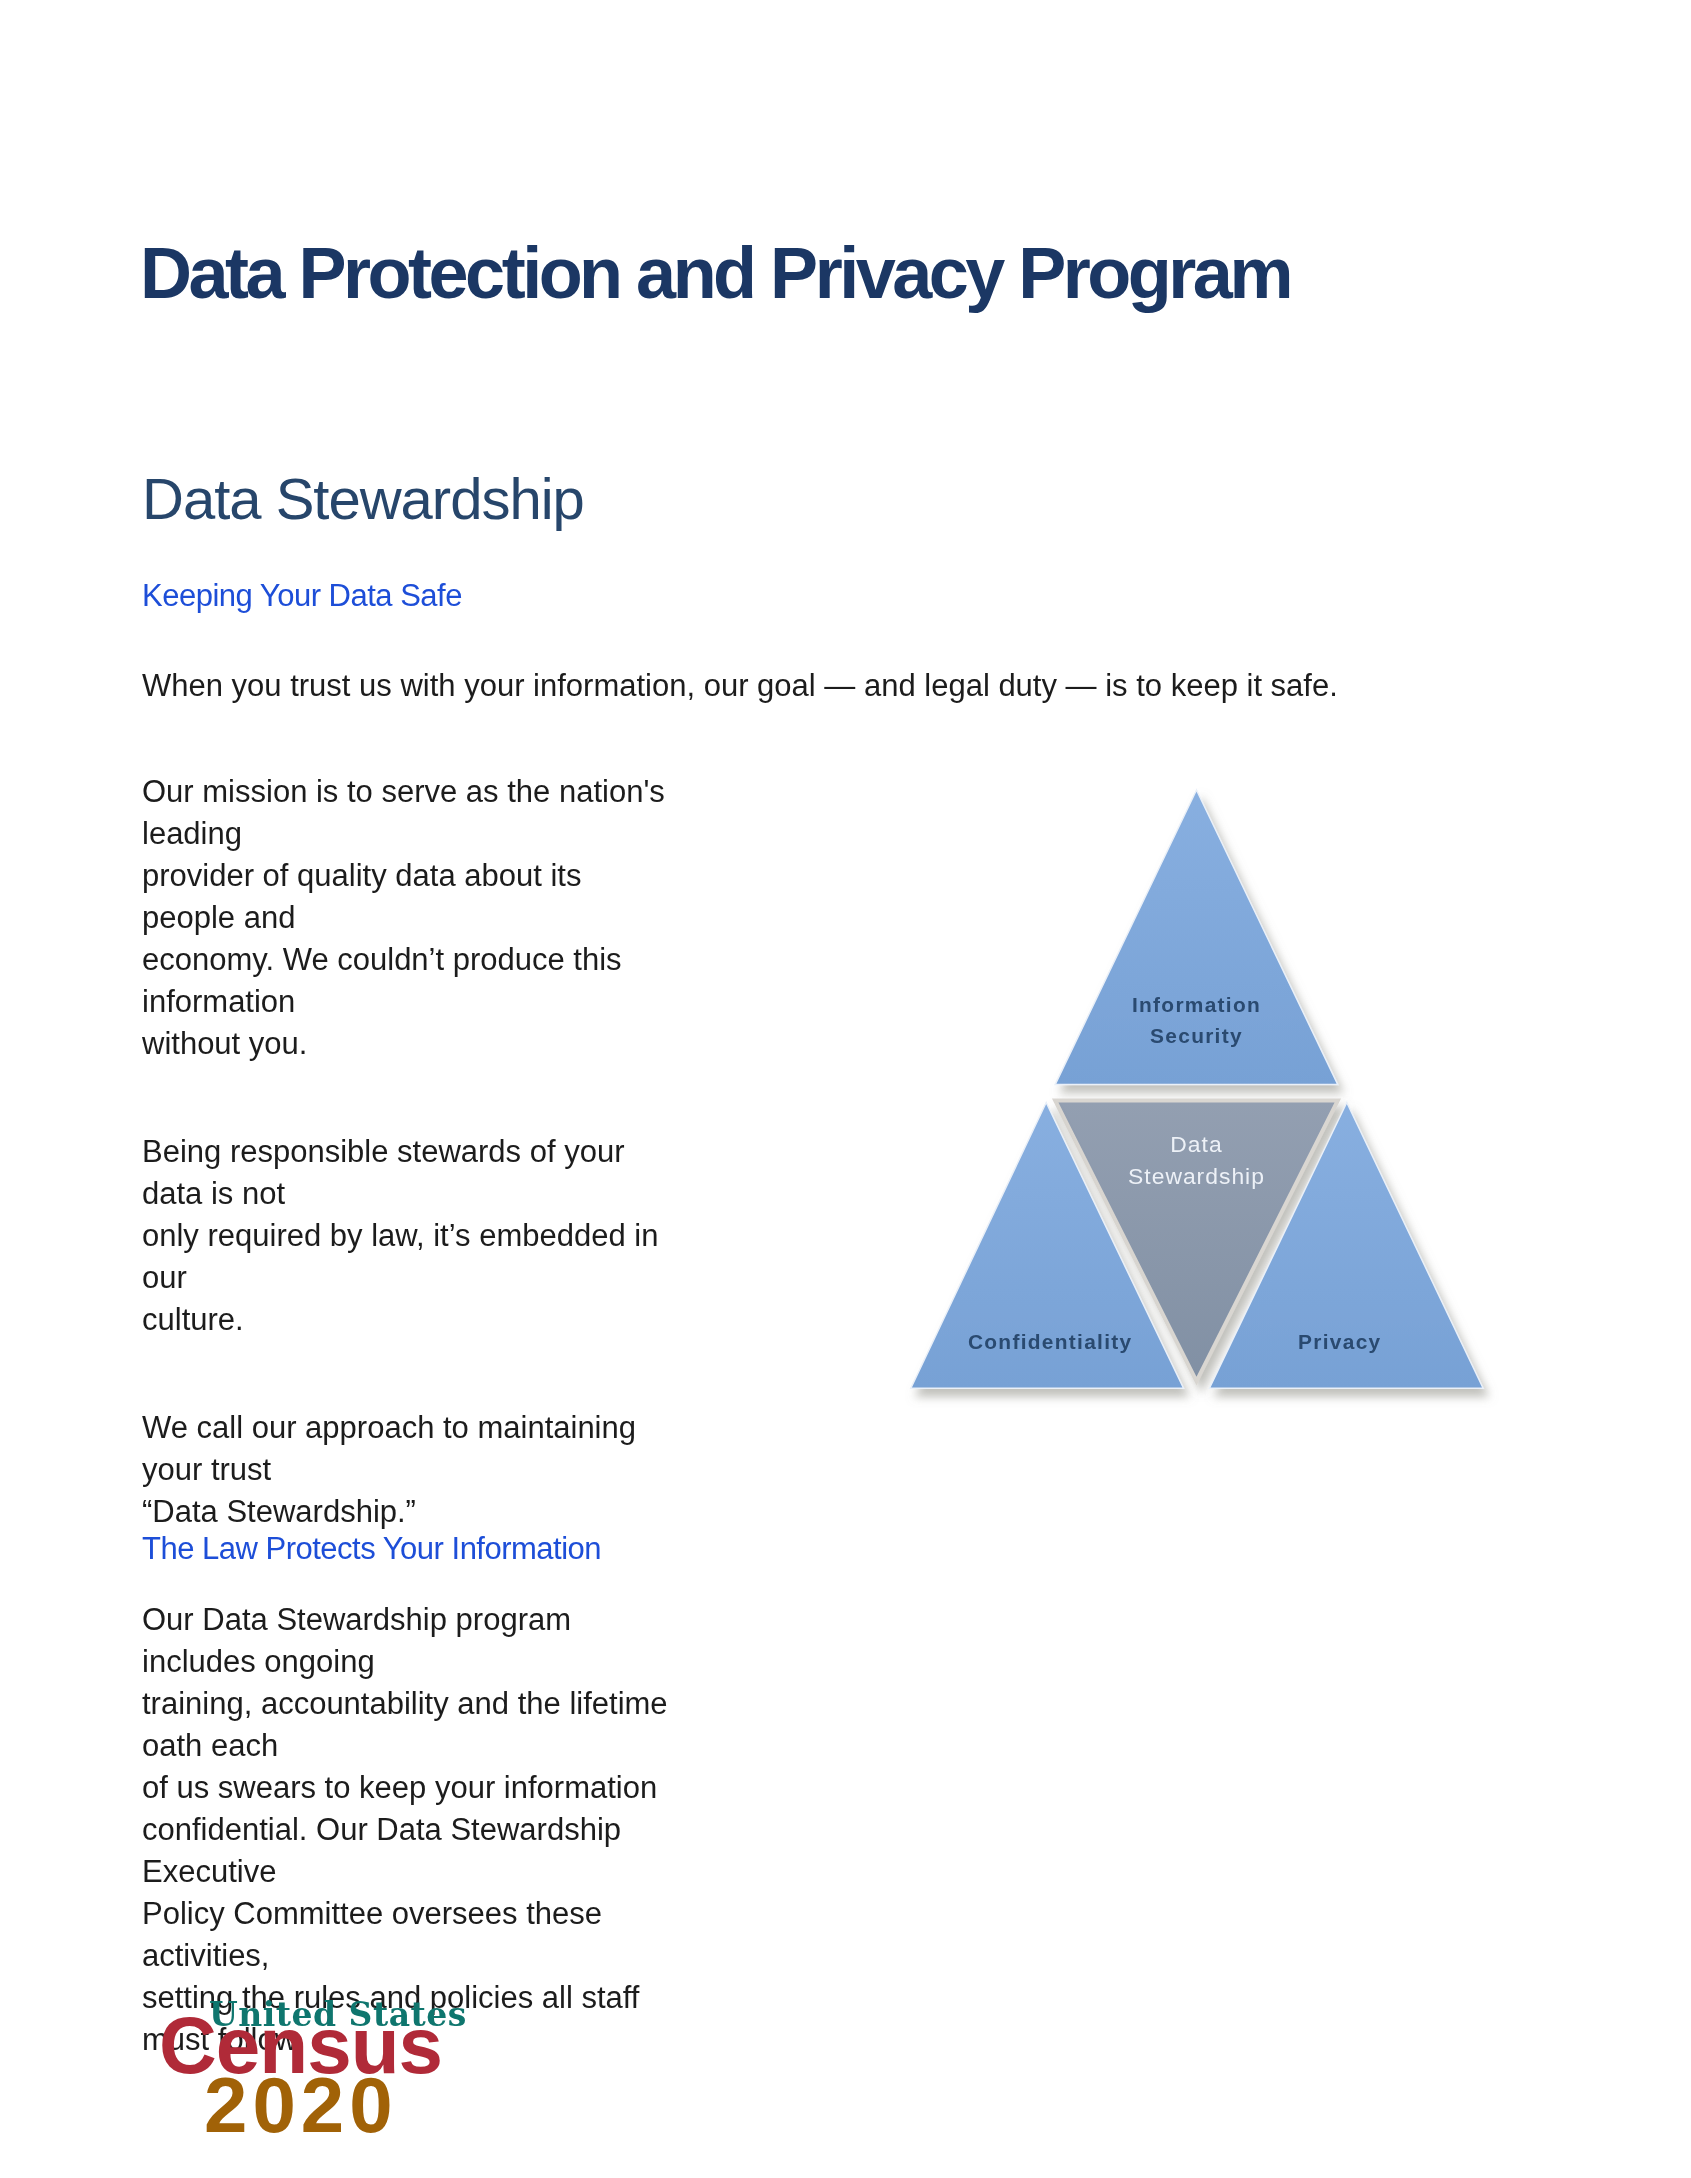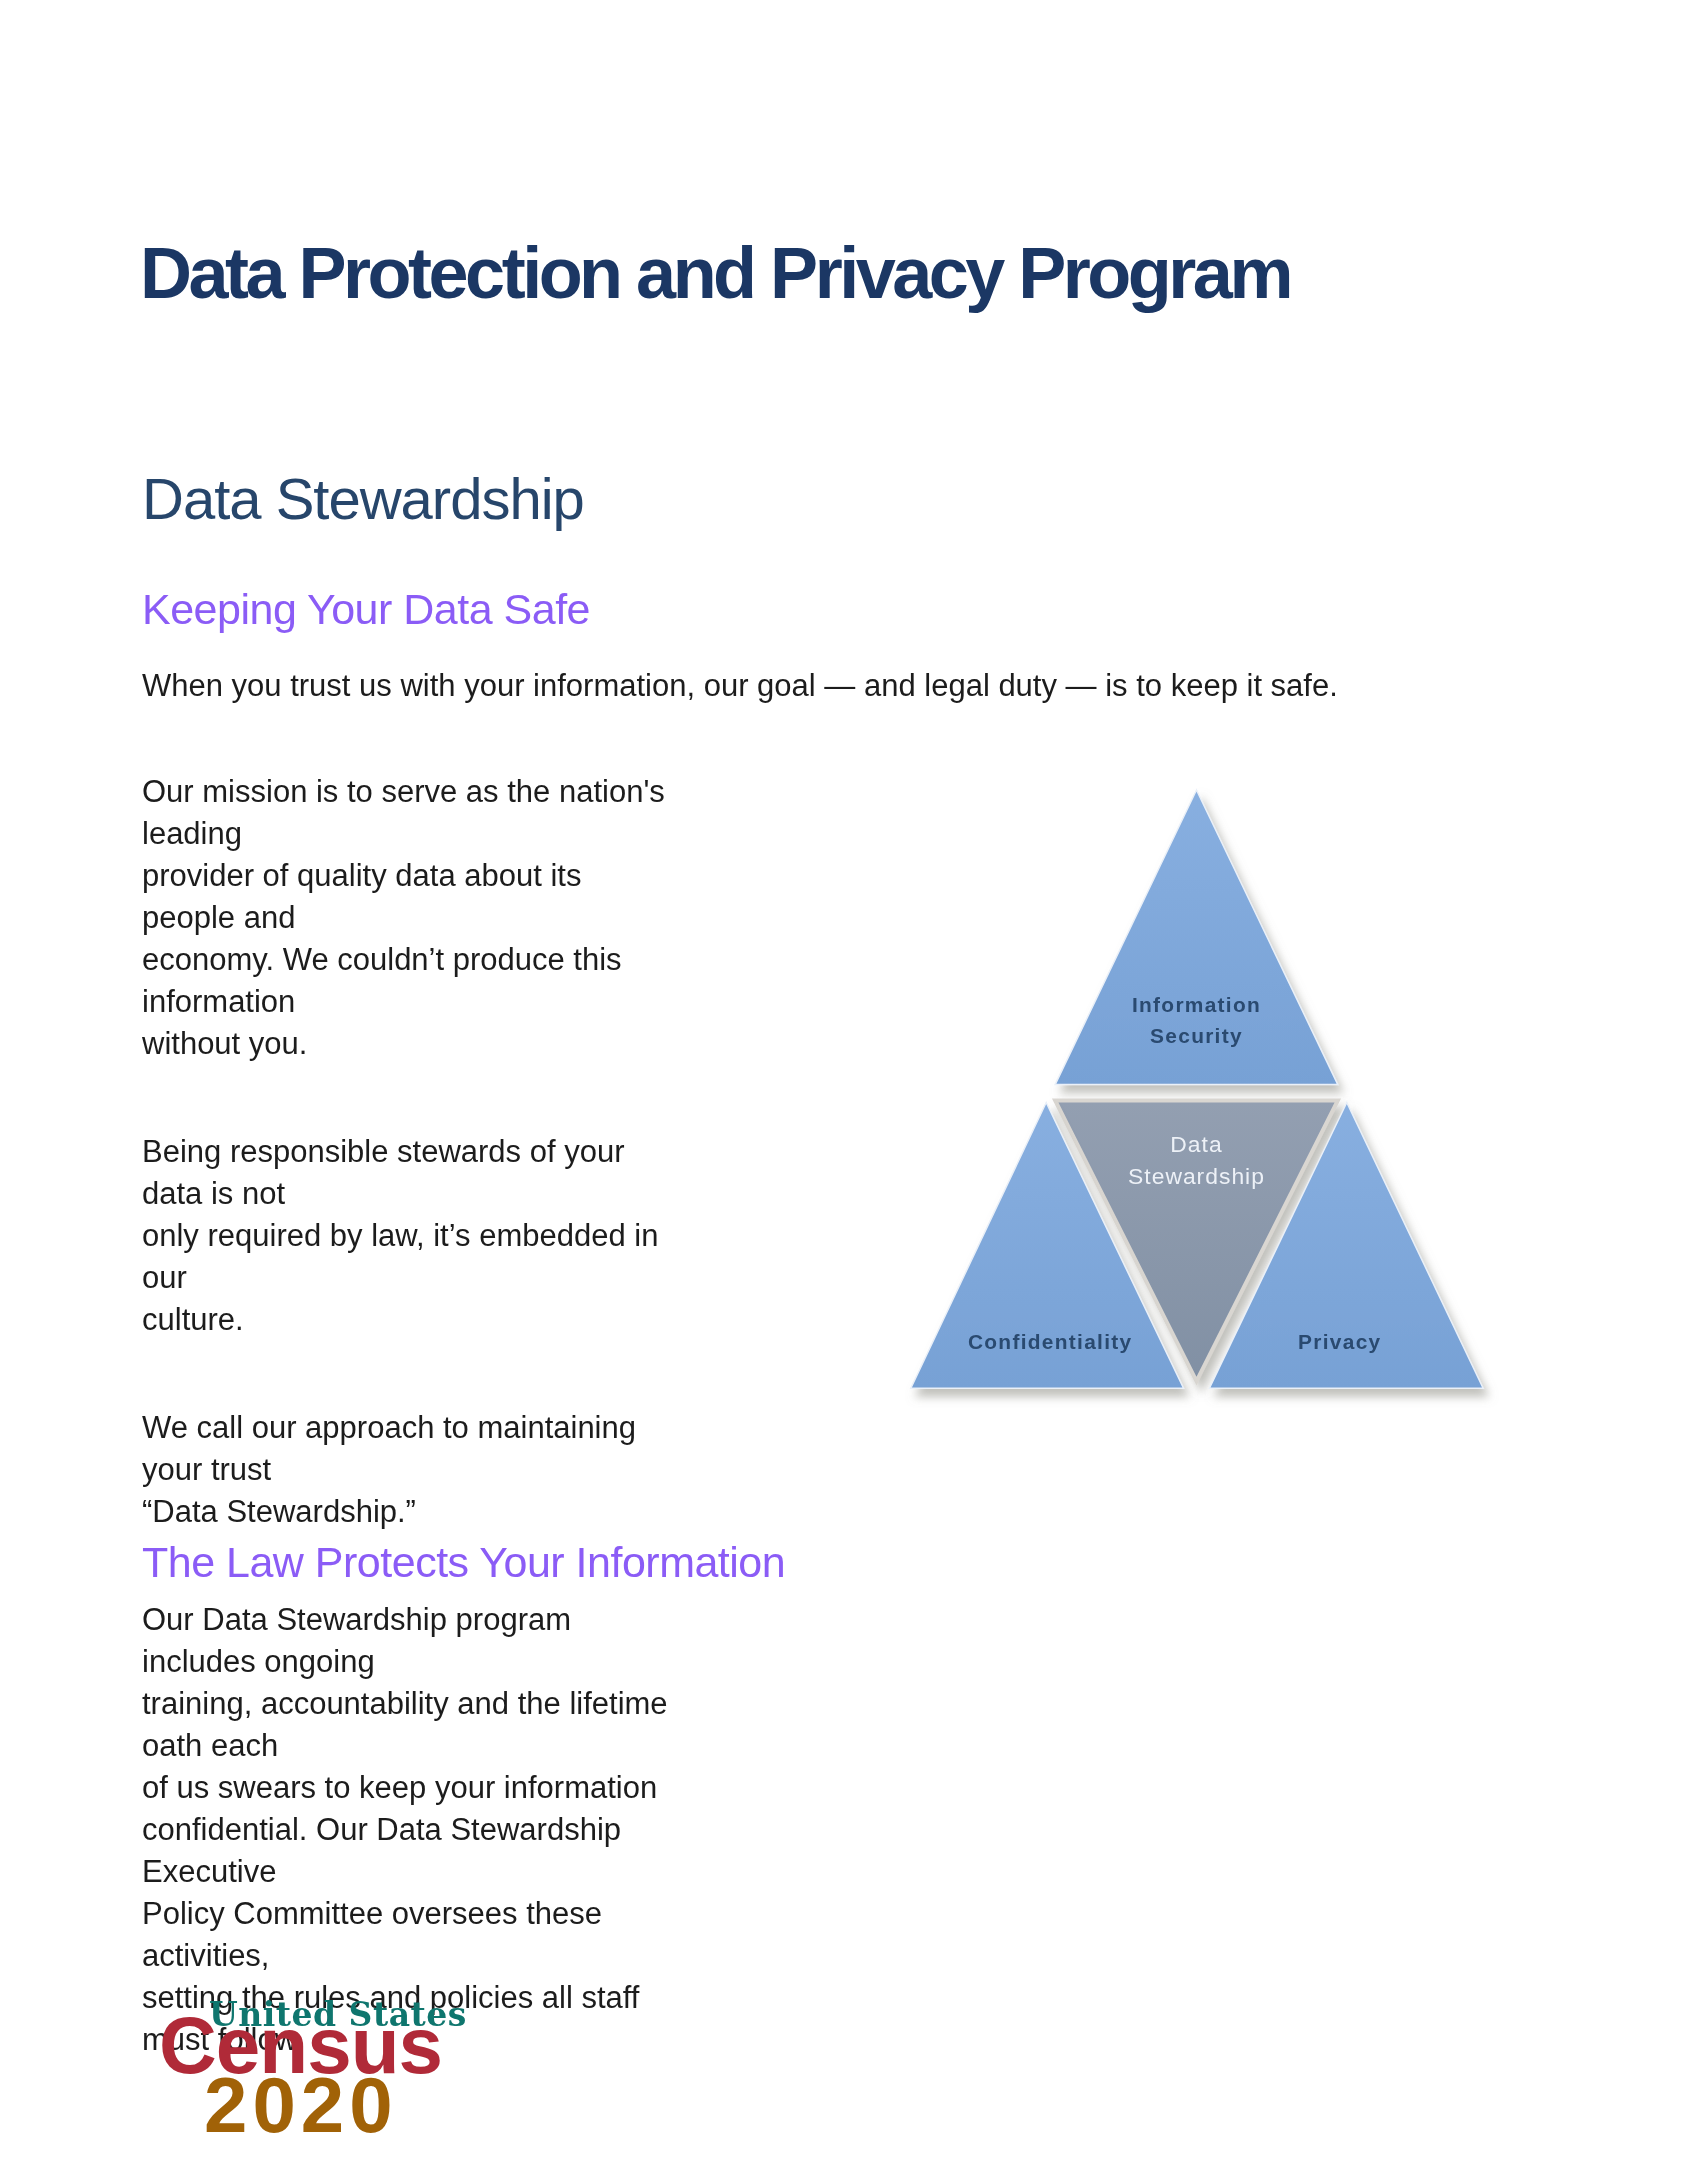--- a/index.html
+++ b/index.html
@@ -16,22 +16,22 @@
     left:140px; top:237px;
     font-size:72px; font-weight:bold; letter-spacing:-3.5px;
     line-height:1; color:#1B3764; white-space:nowrap;
   }
   .h1{
     left:142px; top:470px;
     font-size:58px; font-weight:normal; letter-spacing:-1px;
     line-height:1; color:#27466B; white-space:nowrap;
   }
   .h2{
-    font-size:43px; font-weight:normal; letter-spacing:-0.5px;
-    line-height:1; color:#8b5cf6; white-space:nowrap;margin-top:8px;
+    font-size:31px; font-weight:normal; letter-spacing:-0.5px;
+    line-height:1; color:#1d4ed8; white-space:nowrap;
   }
   .h2.keeping{ left:142px; top:580px; }
   .h2.law{ left:142px; top:1533px; }
   .body-text{
     font-size:31px; line-height:42px; color:#1c1c1c;
     white-space:pre-line;
   }
   .intro{ left:142px; top:665px; width:1423px; }
   .left-col{ left:142px; top:729px; width:557px; }
   .left-col p{ margin:0 16px 24px 0; white-space:pre-line; }

